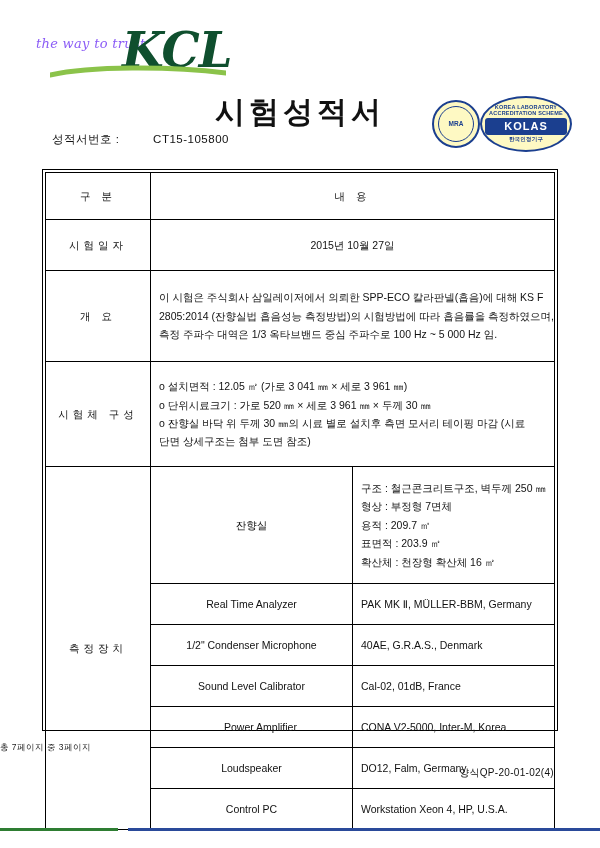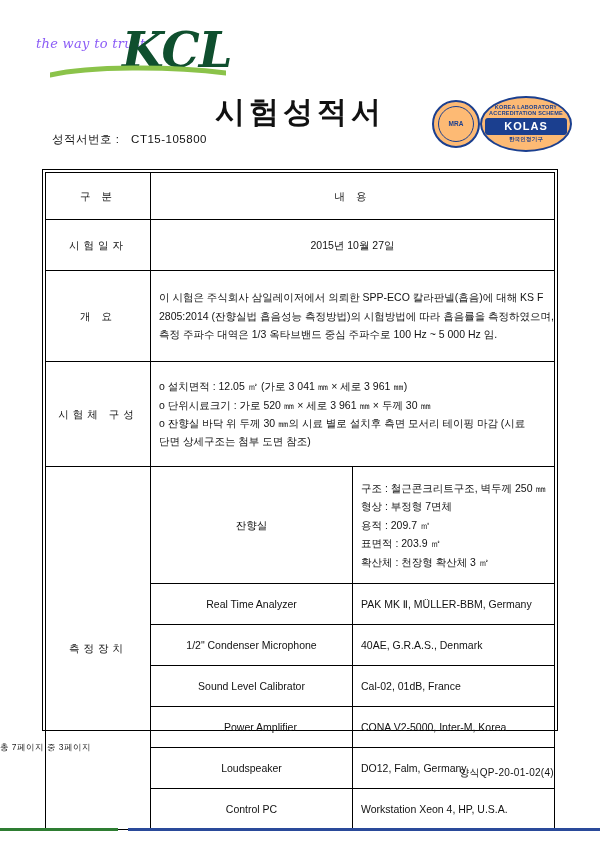--- a/index.html
+++ b/index.html
@@ -78,21 +78,21 @@
     position: absolute;
     right: 28px;
     top: 96px;
     width: 140px;
     height: 52px;
   }
   .seal {
     position: absolute;
     border-radius: 50%;
     border: 2px solid #1b3f8f;
-    background: #fdba74;
+    background: #fef9c3;
     display: flex;
     align-items: center;
     justify-content: center;
     font-size: 7px;
     font-weight: bold;
     color: #1b3f8f;
     text-align: center;
     line-height: 1.05;
   }
   .seal-ilac {
@@ -147,21 +147,21 @@
   }
 
   
   .report-no {
     position: absolute;
     left: 52px;
     top: 132px;
     font-size: 11.5px;
     letter-spacing: 0.5px;
   }
-  .report-no .label { margin-right: 8px; }
+  .report-no .label { margin-right: 30px; }
   .report-no .value { letter-spacing: 0.5px; }
 
   
   table.main {
     position: absolute;
     left: 45px;
     top: 172px;
     width: 510px;
     border-collapse: collapse;
     font-size: 10.5px;
@@ -308,21 +308,21 @@
       </td>
     </tr>
     <tr>
       <td class="equip-label" rowspan="7">측정장치</td>
       <td class="equip-name" style="height:104px;">잔향실</td>
       <td class="equip-val lines">
         <div>구조 : 철근콘크리트구조, 벽두께 250 ㎜</div>
         <div>형상 : 부정형 7면체</div>
         <div>용적 : 209.7 ㎥</div>
         <div>표면적 : 203.9 ㎡</div>
-        <div>확산체 : 천장형 확산체 3 ㎡</div>
+        <div>확산체 : 천장형 확산체 16 ㎡</div>
       </td>
     </tr>
     <tr>
       <td class="equip-name" style="height:28px;">Real Time Analyzer</td>
       <td class="equip-val">PAK MK Ⅱ, MÜLLER-BBM, Germany</td>
     </tr>
     <tr>
       <td class="equip-name" style="height:28px;">1/2" Condenser Microphone</td>
       <td class="equip-val">40AE, G.R.A.S., Denmark</td>
     </tr>

